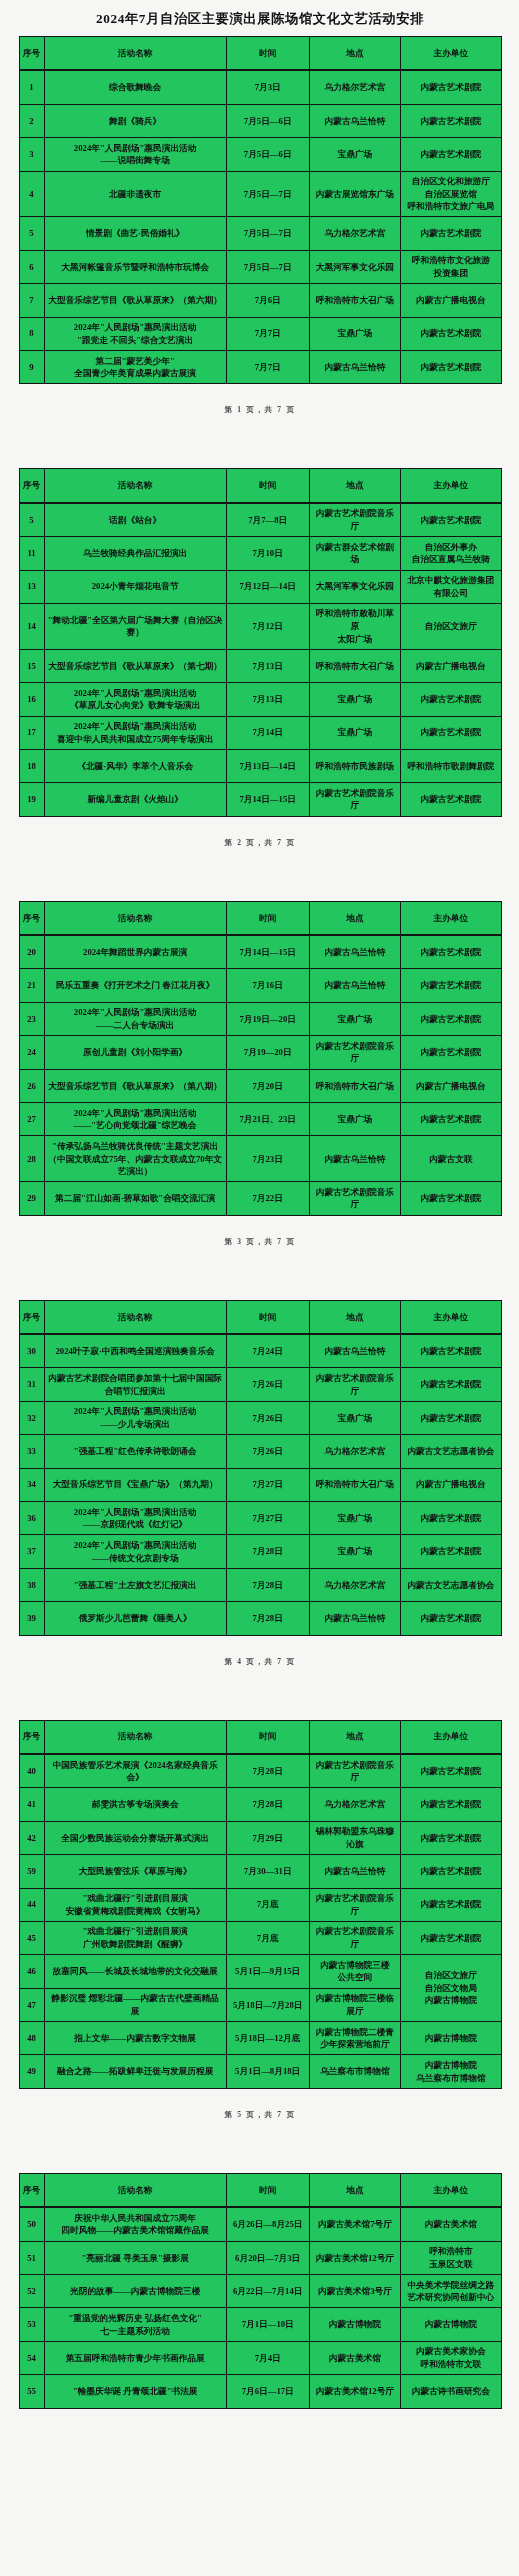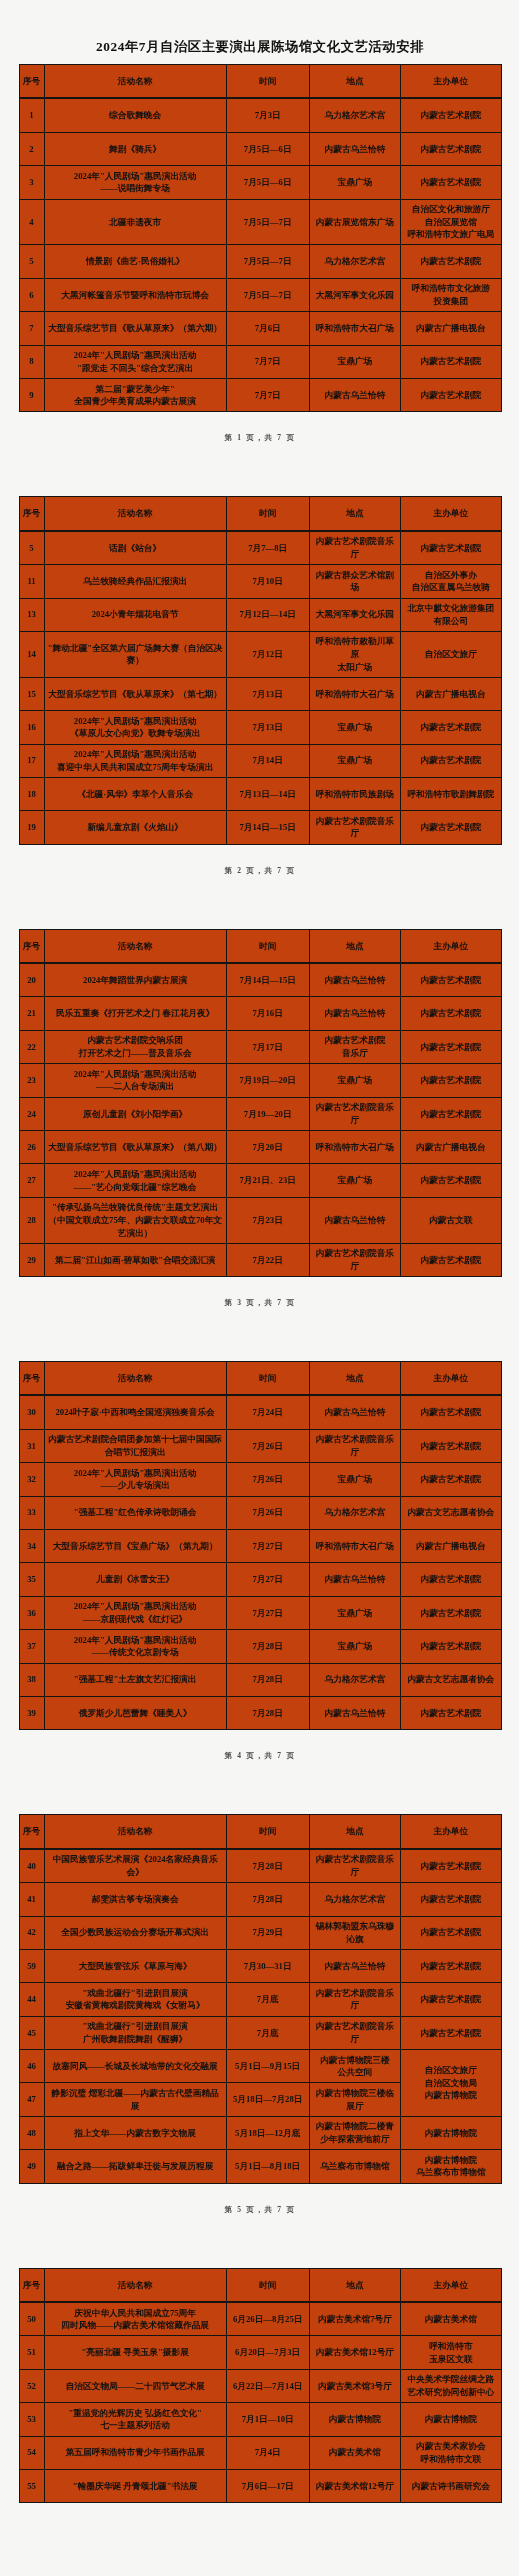--- a/index.html
+++ b/index.html
@@ -3,35 +3,35 @@
 <meta charset="utf-8">
 <style>
   html, body {
     margin: 0;
     padding: 0;
     background: #f6f6f4;
     font-family: "Liberation Serif", "DejaVu Serif", serif;
     color: #111;
   }
   body { width: 520px; min-height: 2576px; }
-  .doc { width: 483px; margin: 12px auto; padding-top: 26px; }
+  .doc { width: 483px; margin: 0 auto; padding-top: 10px; }
   .doc-title {
     font-size: 13.3px;
     font-weight: bold;
     text-align: center;
     margin: 0 0 8px 0;
     letter-spacing: 0.6px;
   }
   .page-section { margin-top: 53px; }
   .page-section:first-of-type { margin-top: 0; }
   table.sched {
     width: 100%;
     border-collapse: collapse;
     table-layout: fixed;
-    background: #c2410c;
+    background: #22c55e;
   }
   table.sched col.c-no    { width: 5.2%; }
   table.sched col.c-name  { width: 37.8%; }
   table.sched col.c-time  { width: 17.2%; }
   table.sched col.c-venue { width: 19.0%; }
   table.sched col.c-org   { width: 20.8%; }
   table.sched th, table.sched td {
     border: 1.2px solid #141414;
     text-align: center;
     vertical-align: middle;
@@ -274,29 +274,20 @@
               <td>内蒙古艺术剧院</td>
             </tr>
             <tr>
               <td>21</td>
               <td>民乐五重奏《打开艺术之门 春江花月夜》</td>
               <td>7月16日</td>
               <td>内蒙古乌兰恰特</td>
               <td>内蒙古艺术剧院</td>
             </tr>
             <tr>
-              <td>22</td>
-              <td>内蒙古艺术剧院交响乐团
-打开艺术之门——普及音乐会</td>
-              <td>7月17日</td>
-              <td>内蒙古艺术剧院
-音乐厅</td>
-              <td>内蒙古艺术剧院</td>
-            </tr>
-            <tr>
               <td>23</td>
               <td>2024年"人民剧场"惠民演出活动
 ——二人台专场演出</td>
               <td>7月19日—20日</td>
               <td>宝鼎广场</td>
               <td>内蒙古艺术剧院</td>
             </tr>
             <tr>
               <td>24</td>
               <td>原创儿童剧《刘小阳学画》</td>
@@ -386,27 +377,20 @@
               <td>内蒙古文艺志愿者协会</td>
             </tr>
             <tr>
               <td>34</td>
               <td>大型音乐综艺节目《宝鼎广场》（第九期）</td>
               <td>7月27日</td>
               <td>呼和浩特市大召广场</td>
               <td>内蒙古广播电视台</td>
             </tr>
             <tr>
-              <td>35</td>
-              <td>儿童剧《冰雪女王》</td>
-              <td>7月27日</td>
-              <td>内蒙古乌兰恰特</td>
-              <td>内蒙古艺术剧院</td>
-            </tr>
-            <tr>
               <td>36</td>
               <td>2024年"人民剧场"惠民演出活动
 ——京剧现代戏《红灯记》</td>
               <td>7月27日</td>
               <td>宝鼎广场</td>
               <td>内蒙古艺术剧院</td>
             </tr>
             <tr>
               <td>37</td>
               <td>2024年"人民剧场"惠民演出活动
@@ -561,21 +545,21 @@
             <tr>
               <td>51</td>
               <td>"亮丽北疆 寻美玉泉"摄影展</td>
               <td>6月20日—7月3日</td>
               <td>内蒙古美术馆12号厅</td>
               <td>呼和浩特市
 玉泉区文联</td>
             </tr>
             <tr>
               <td>52</td>
-              <td>自治区文物局——二十四节气艺术展</td>
+              <td>光阴的故事——内蒙古博物院三楼</td>
               <td>6月22日—7月14日</td>
               <td>内蒙古美术馆3号厅</td>
               <td>中央美术学院丝绸之路艺术研究协同创新中心</td>
             </tr>
             <tr>
               <td>53</td>
               <td>"重温党的光辉历史 弘扬红色文化"
 七一主题系列活动</td>
               <td>7月1日—10日</td>
               <td>内蒙古博物院</td>

